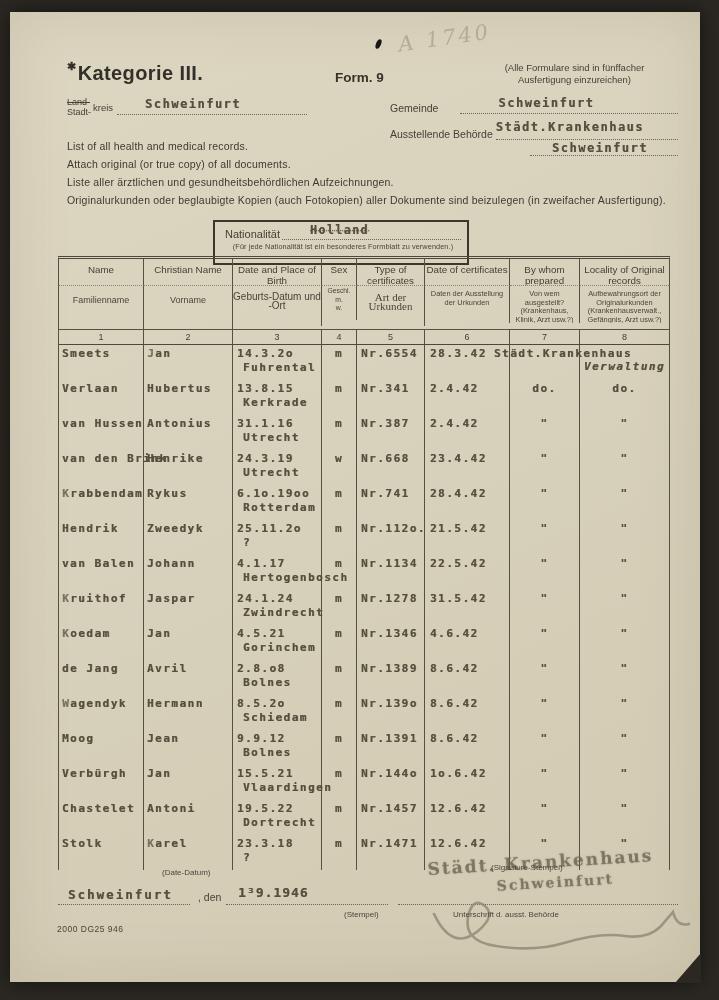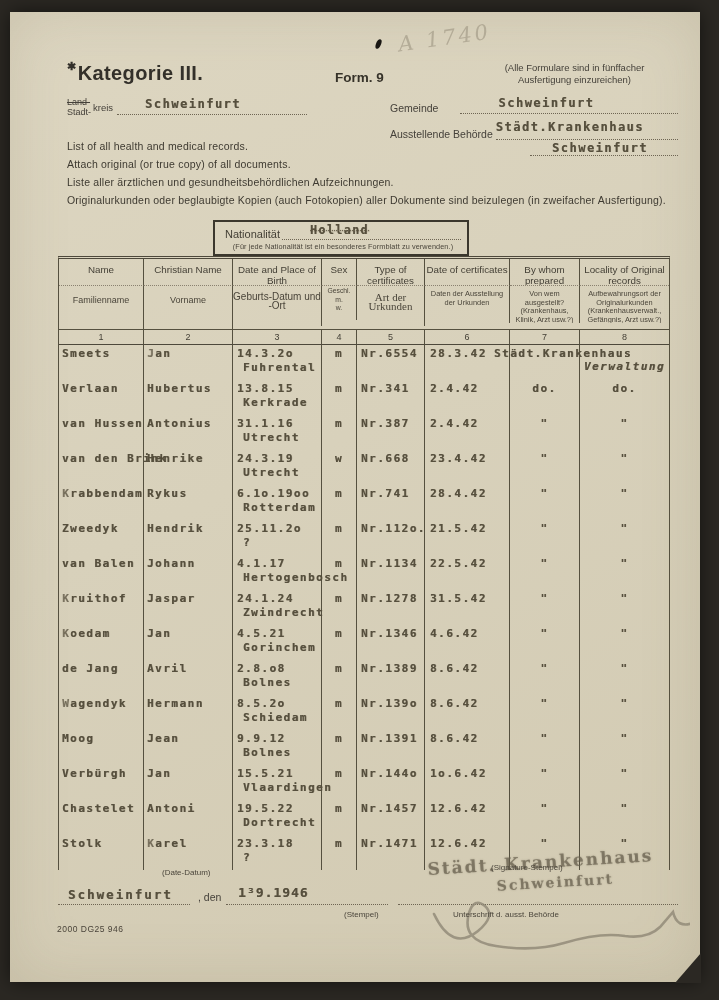--- a/index.html
+++ b/index.html
@@ -38,21 +38,21 @@
   
   .kreis-wrap{display:flex;align-items:center;font-size:9px;color:#45413a;}
   .kreis-stack{display:flex;flex-direction:column;line-height:10px;}
   .strike{text-decoration:line-through;}
   .kreis-line{width:190px;margin-left:4px;position:relative;height:14px;}
   .field-label{font-size:10.5px;color:#45413a;}
   
   .instr{font-size:10.5px;color:#3e3a31;letter-spacing:.2px;}
   
   .natbox{
-    left:203px;top:208px;width:256px;height:36px;
+    left:203px;top:208px;width:256px;height:45px;
     border:2px solid #3b372d;padding:3px 6px 16px 10px;box-sizing:border-box;
   }
   .natrow{display:flex;align-items:flex-end;height:15px;}
   .natfill{flex:1;position:relative;height:13px;border-bottom:1px dotted #6e6553;margin-left:2px;}
   .natval{position:absolute;left:28px;top:-3px;font-size:11.5px;
     text-decoration:line-through;text-decoration-style:dotted;text-decoration-color:rgba(104,95,76,.9);}
   .natnote{font-size:7.3px;color:#4a453b;text-align:center;margin-top:2px;letter-spacing:.1px;}
   
   .table{
     left:48px;top:244px;width:610px;
@@ -333,25 +333,25 @@
           <div class="c c7">
             <span class="typed">"</span>
           </div>
           <div class="c c8">
             <span class="typed">"</span>
             <span class="typed l2"></span>
           </div>
         </div>
 
         <div class="trow" data-row="5">
+          <div class="c c2">
+            <span class="typed">Hendrik</span>
+          </div>
           <div class="c c1">
             <span class="typed">Zweedyk</span>
-          </div>
-          <div class="c c2">
-            <span class="typed">Hendrik</span>
           </div>
           <div class="c c3">
             <span class="typed">25.11.2o</span>
             <span class="typed place">?</span>
           </div>
           <div class="c c4">
             <span class="typed">m</span>
           </div>
           <div class="c c5">
             <span class="typed">Nr.112o.</span>

